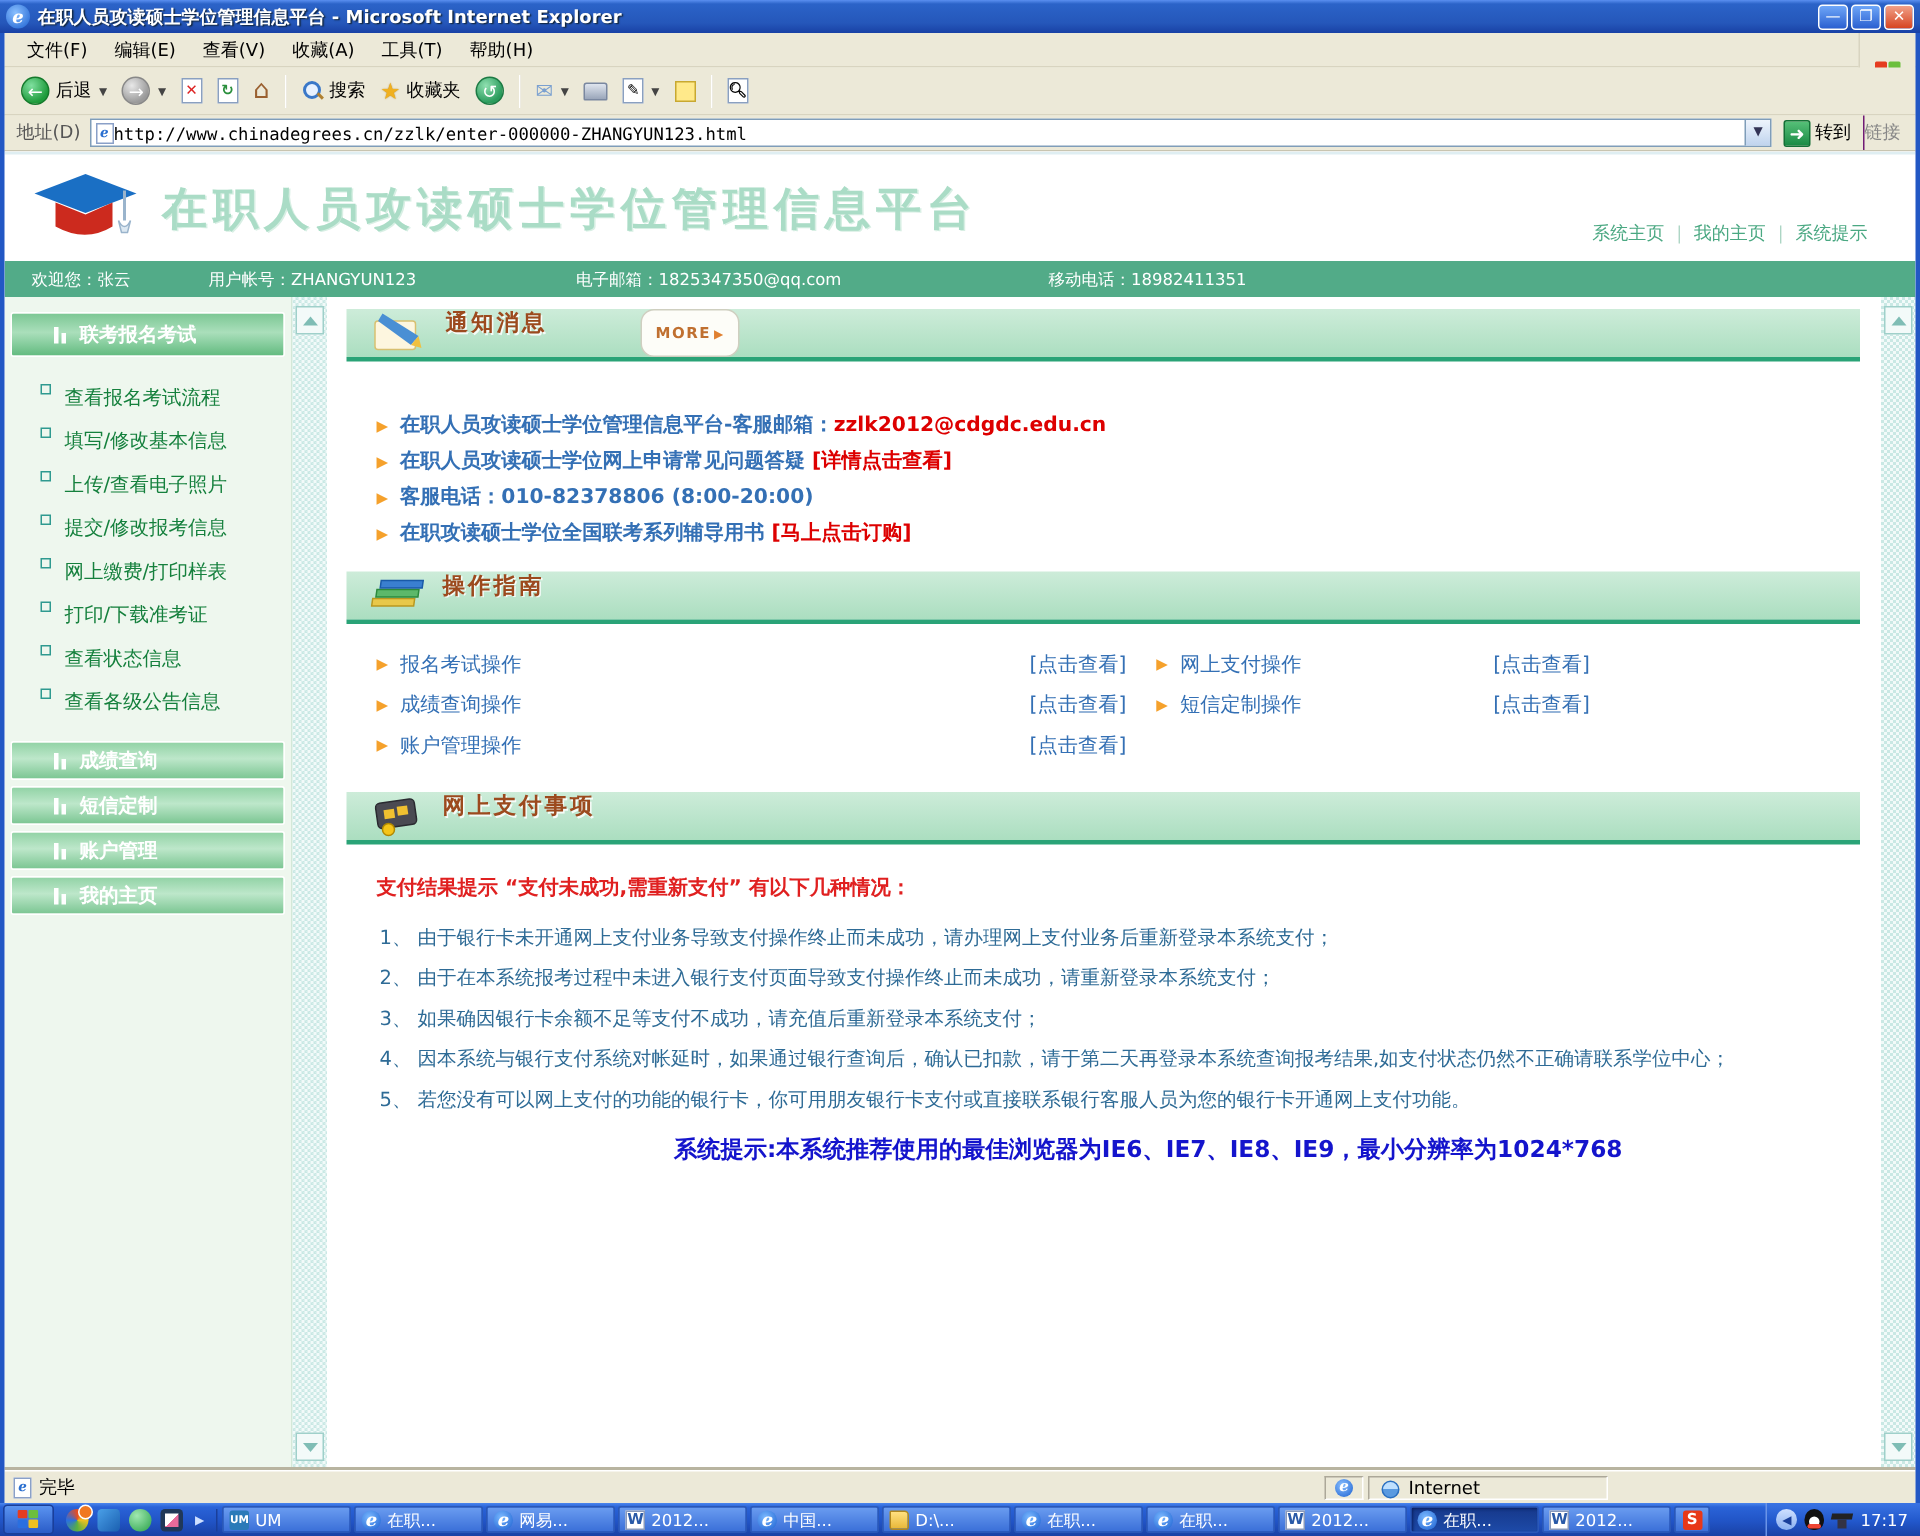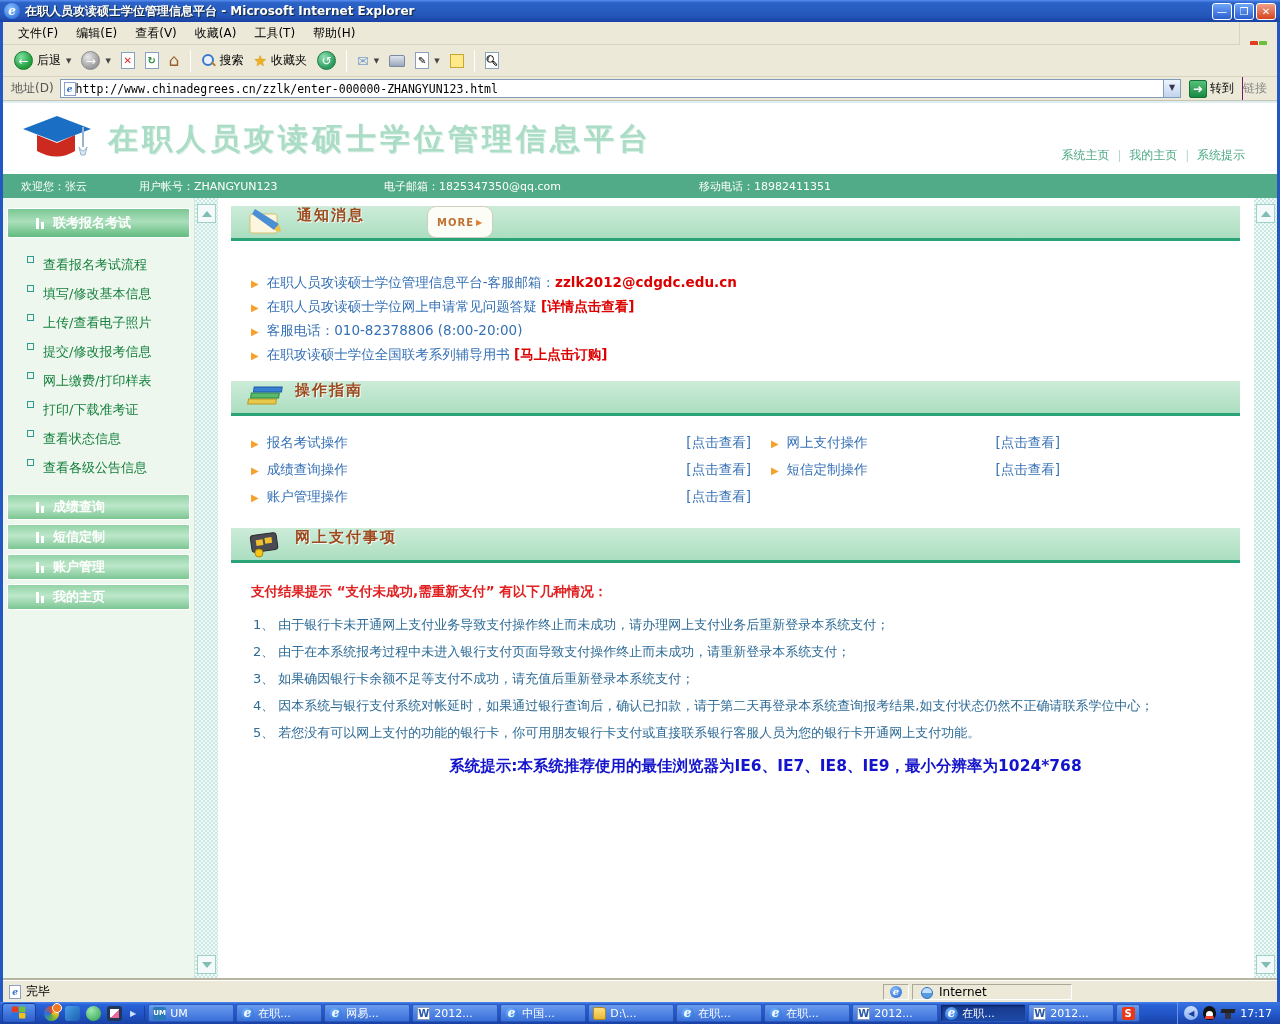--- a/index.html
+++ b/index.html
@@ -117,21 +117,21 @@
   .sec-title { font-size:15px; font-weight:bold; color:#9c4a1e; letter-spacing:2px; margin-left:12px;
     text-shadow:1px 1px 0 rgba(255,255,255,.85); }
   .more-btn { margin-left:62px; background:#fdfdf8; border:1px solid #cfcfc0; border-radius:9px; padding:1px 9px;
     font-size:10px; font-weight:bold; color:#c07030; letter-spacing:1px; display:flex; align-items:center; gap:2px; }
   .more-btn .arr { font-size:8px; color:#e08030; }
 
   .orange-arrow { color:#f5a12c; font-size:10px; margin-right:8px; }
 
   .notice-list { padding:30px 0 14px 20px; }
   .notice-item { padding:3px 0; font-size:13.5px; }
-  .n-text { color:#3470b5; }
+  .n-text { color:#3470b5;font-weight:bold; }
   .n-red { color:#dd0000; font-weight:bold; }
 
   .guide-rows { display:flex; padding:18px 0 22px 20px; }
   .g-col { display:flex; flex-direction:column; gap:9px; }
   .g-col.left { width:532px; }
   .g-col.right { width:480px; }
   .g-row { display:flex; align-items:center; font-size:13.5px; }
   .g-label { color:#3470b5; }
   .g-action { color:#3470b5; margin-left:auto; }
   .g-col.left .g-action { margin-right:20px; }

